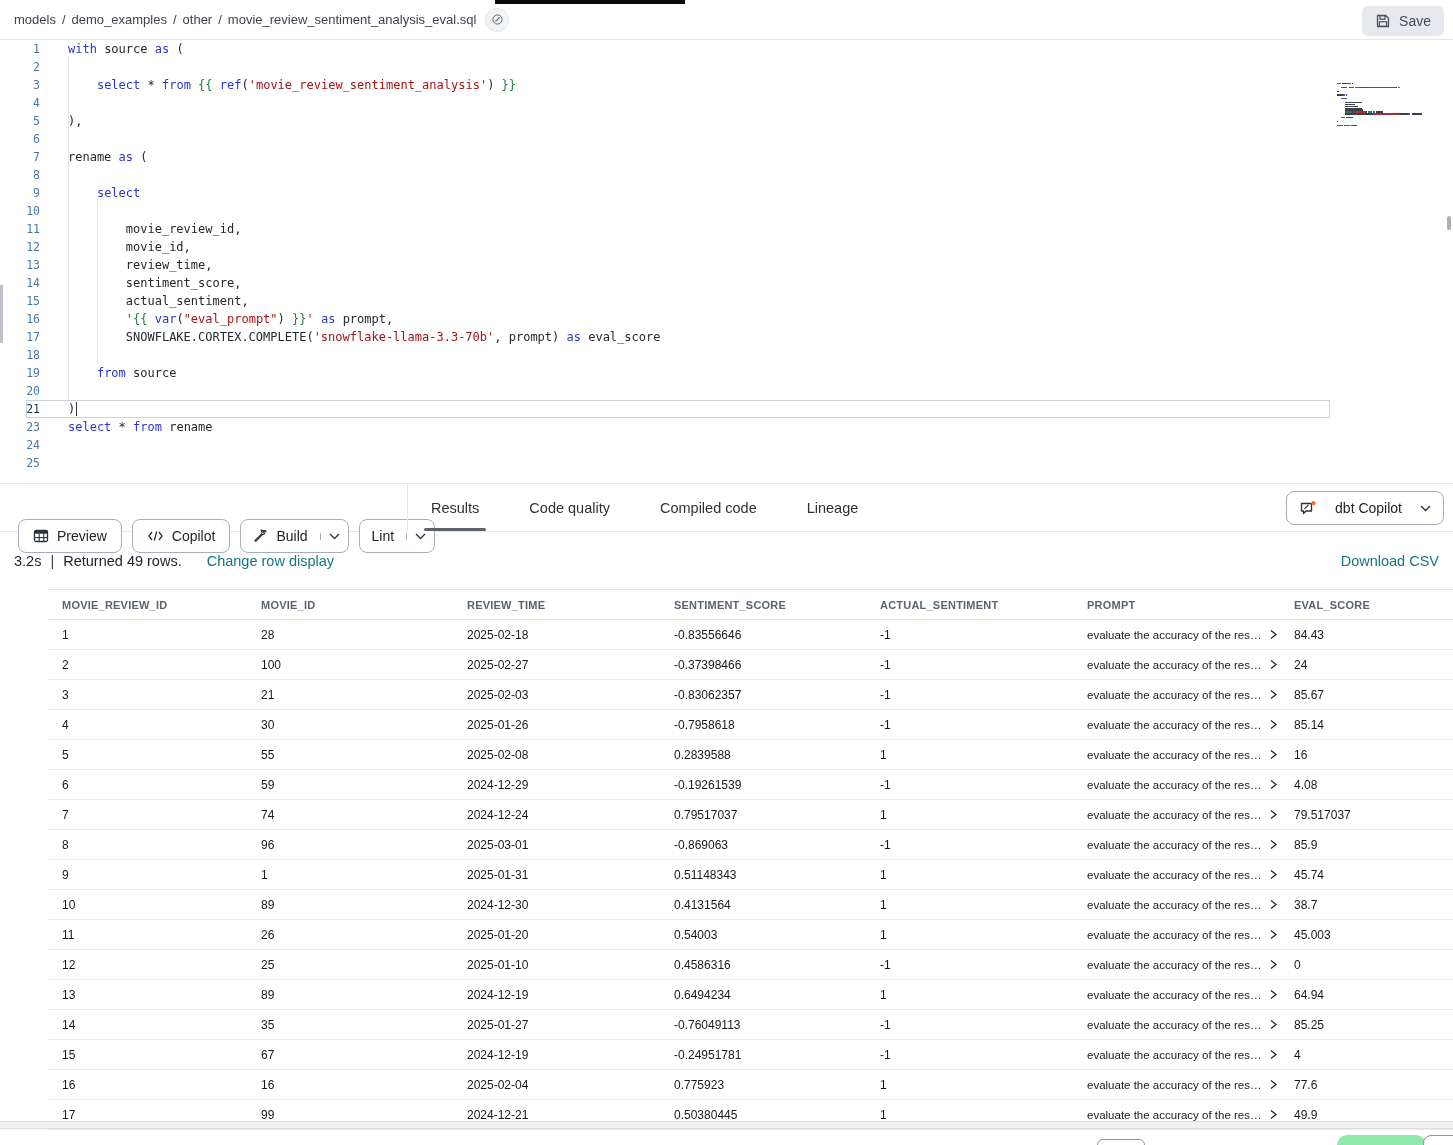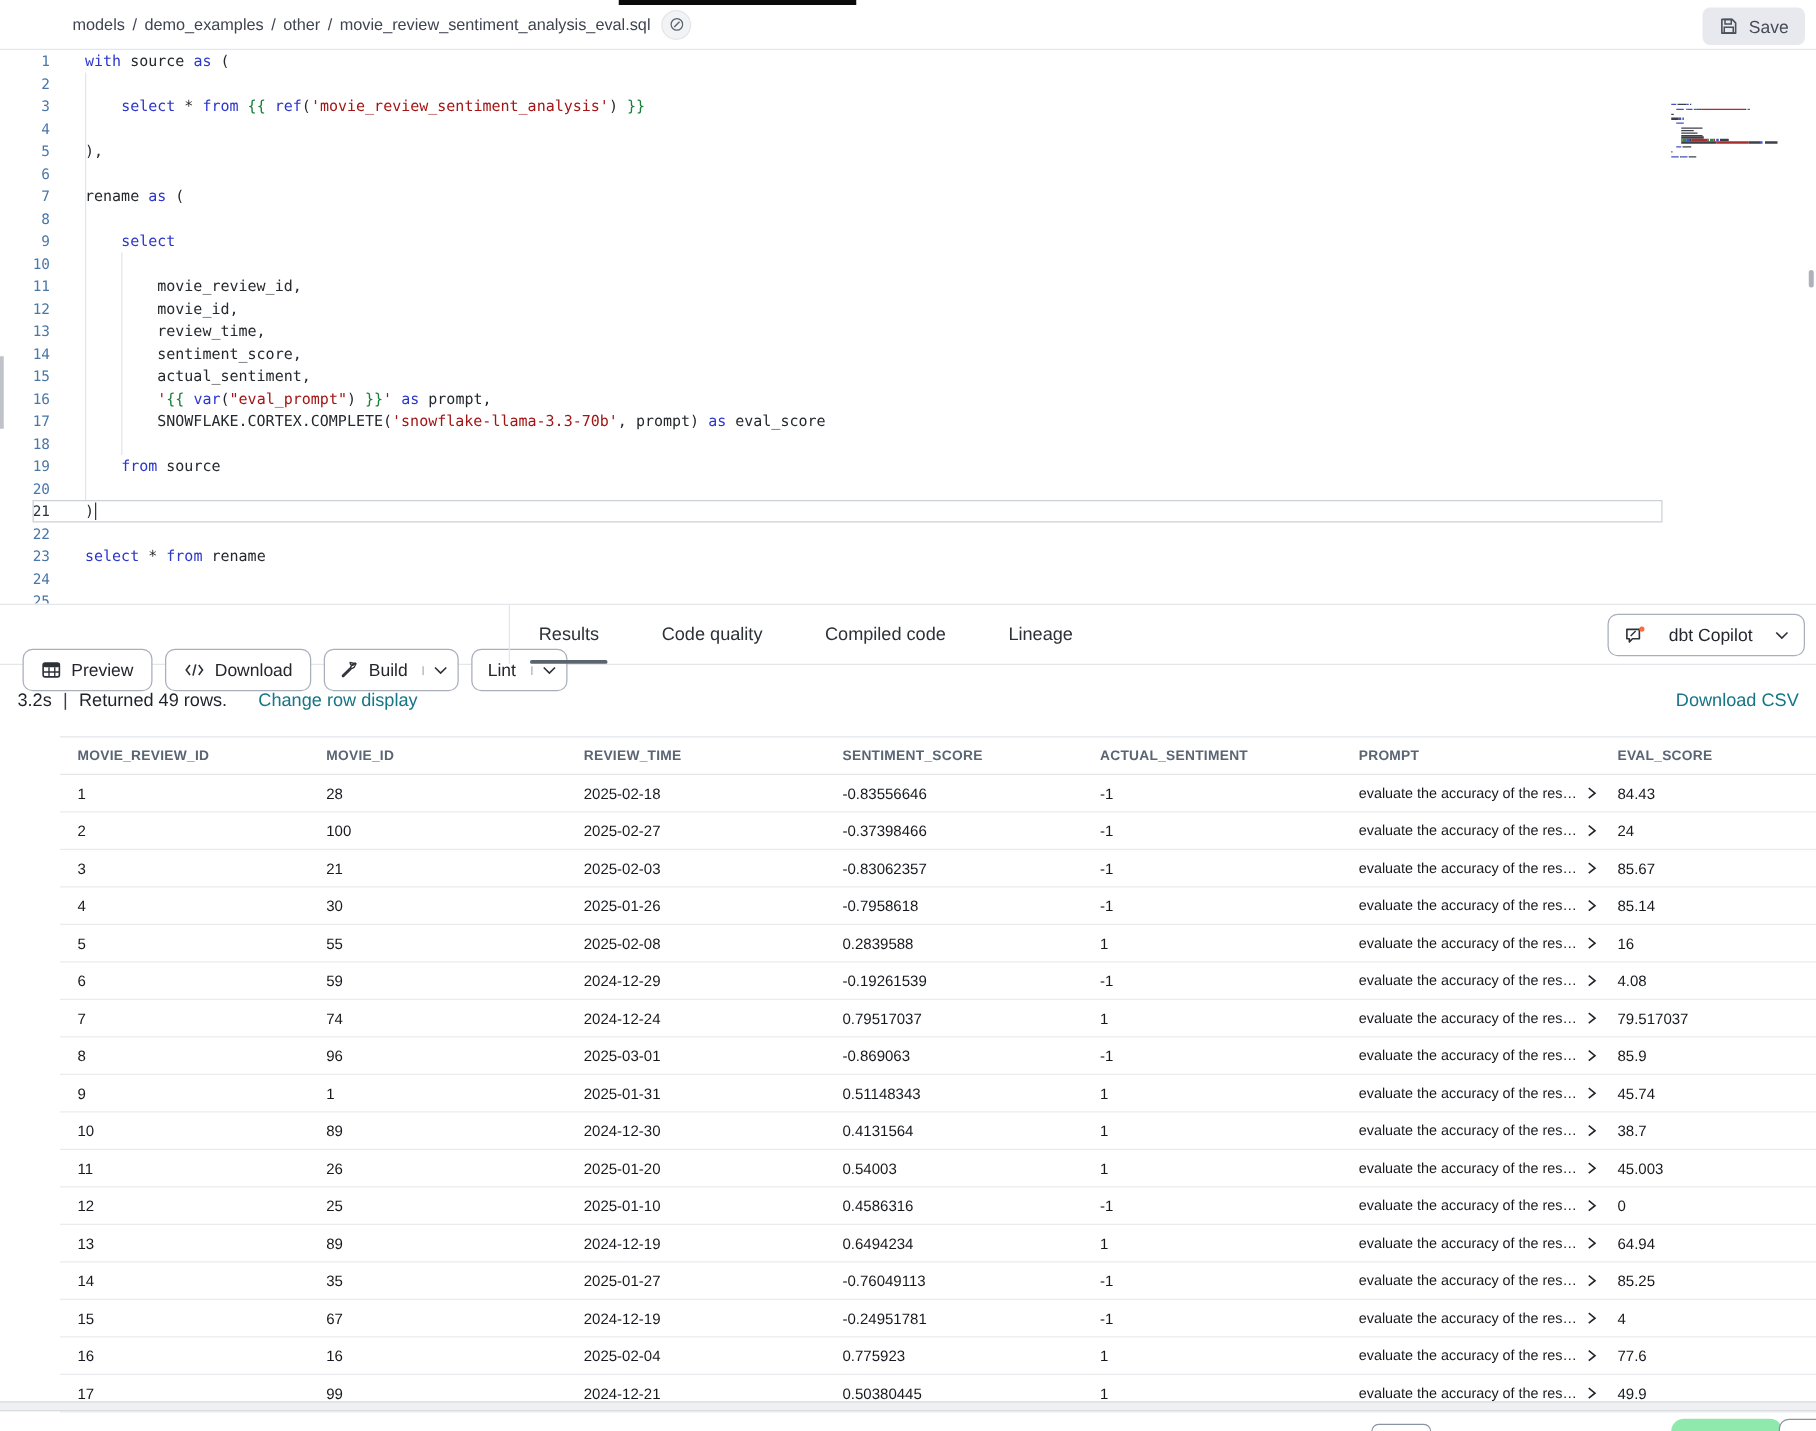--- a/index.html
+++ b/index.html
@@ -4,21 +4,21 @@
 <style>
   html,body{margin:0;padding:0;background:#fff;}
   .app{position:relative;width:1453px;height:1145px;overflow:hidden;background:#fff;
        font-family:"Liberation Sans",sans-serif;color:#1c1e22;}
   .top-edge{position:absolute;left:0;top:0;width:100%;height:1px;background:#dadce0;}
   .top-black-bar{position:absolute;left:495px;top:0;width:190px;height:4px;background:#0b0b0b;z-index:9;}
 
   
   .topbar{position:absolute;left:0;top:0;width:100%;height:40px;border-bottom:1px solid #e4e6ea;
           display:flex;align-items:center;padding-left:14px;box-sizing:border-box;background:#fff;}
-  .bc{display:flex;align-items:flex-end;font-size:13px;color:#3e4450;margin-left:44px;}
+  .bc{display:flex;align-items:flex-end;font-size:13px;color:#3e4450;}
   .bc-sep{margin:0 6px;color:#3e4450;}
   .bc-icon{width:22px;height:22px;margin-left:9px;border-radius:50%;background:#f2f3f5;border:1px solid #e3e5e9;
            display:flex;align-items:center;justify-content:center;}
   .save-btn{position:absolute;right:9px;top:6px;height:30px;padding:0 13px;background:#e8e9ee;border:none;
             border-radius:6px;display:flex;align-items:center;gap:8px;font-size:14px;color:#41475​3;
             font-family:"Liberation Sans",sans-serif;cursor:pointer;color:#444a56;}
 
   
   .editor{position:absolute;left:0;top:40px;width:100%;height:443px;overflow:hidden;background:#fff;
           font-family:"DejaVu Sans Mono",monospace;font-size:12px;}
@@ -133,21 +133,20 @@
         <div class="line"><span class="ln">12</span><span class="codecol"><span class="tk-p">        movie_id,</span></span></div>
         <div class="line"><span class="ln">13</span><span class="codecol"><span class="tk-p">        review_time,</span></span></div>
         <div class="line"><span class="ln">14</span><span class="codecol"><span class="tk-p">        sentiment_score,</span></span></div>
         <div class="line"><span class="ln">15</span><span class="codecol"><span class="tk-p">        actual_sentiment,</span></span></div>
         <div class="line"><span class="ln">16</span><span class="codecol"><span class="tk-p">        </span><span class="tk-s">'</span><span class="tk-j">{{ </span><span class="tk-k">var</span><span class="tk-p">(</span><span class="tk-s">"eval_prompt"</span><span class="tk-p">)</span><span class="tk-j"> }}</span><span class="tk-s">'</span><span class="tk-p"> </span><span class="tk-k">as</span><span class="tk-p"> prompt,</span></span></div>
         <div class="line"><span class="ln">17</span><span class="codecol"><span class="tk-p">        SNOWFLAKE.CORTEX.COMPLETE(</span><span class="tk-s">'snowflake-llama-3.3-70b'</span><span class="tk-p">, prompt) </span><span class="tk-k">as</span><span class="tk-p"> eval_score</span></span></div>
         <div class="line"><span class="ln">18</span><span class="codecol"></span></div>
         <div class="line"><span class="ln">19</span><span class="codecol"><span class="tk-p">    </span><span class="tk-k">from</span><span class="tk-p"> source</span></span></div>
         <div class="line"><span class="ln">20</span><span class="codecol"></span></div>
         <div class="line active"><span class="ln">21</span><span class="codecol"><span class="tk-p">)</span></span></div>
-        <div class="line"><span class="ln">22</span><span class="codecol"></span></div>
         <div class="line"><span class="ln">23</span><span class="codecol"><span class="tk-k">select</span><span class="tk-p"> * </span><span class="tk-k">from</span><span class="tk-p"> rename</span></span></div>
         <div class="line"><span class="ln">24</span><span class="codecol"></span></div>
         <div class="line"><span class="ln">25</span><span class="codecol"></span></div>
       </div>
     <div class="guide" style="left:68px;top:18px;height:342px;"></div>
     <div class="guide" style="left:97px;top:162px;height:162px;"></div>
     <div class="active-line-box"></div>
     <div class="caret"></div>
     <div class="minimap" id="minimap">
         <div class="mm-row">
@@ -274,21 +273,21 @@
           <line x1="1.5" y1="9.6" x2="14.5" y2="9.6" stroke="#2d3138" stroke-width="1.1"></line>
         </svg>
         <span>Preview</span>
       </button>
       <button class="btn">
         <svg width="17" height="14" viewBox="0 0 17 14">
           <polyline points="5,3 2,7 5,11" fill="none" stroke="#2d3138" stroke-width="1.3"></polyline>
           <polyline points="12,3 15,7 12,11" fill="none" stroke="#2d3138" stroke-width="1.3"></polyline>
           <line x1="9.6" y1="2.5" x2="7.4" y2="11.5" stroke="#2d3138" stroke-width="1.3"></line>
         </svg>
-        <span>Download</span>
+        <span>Copilot</span>
       </button>
       <div class="btn-group">
         <div class="seg">
           <svg width="15" height="15" viewBox="0 0 16 16">
             <path d="M13.8 2.2a3.6 3.6 0 0 0-4.5 4.6L3 13.1l-.8-.1-.1-.8 6.3-6.3a3.6 3.6 0 0 0 4.6-4.5L11 3.4l-1.9-.5-.5-1.9z" fill="none" stroke="#2d3138" stroke-width="1.2" stroke-linejoin="round"></path>
           </svg>
           <span>Build</span>
         </div>
         <div class="caret-seg">
           <svg width="11" height="7" viewBox="0 0 11 7">

